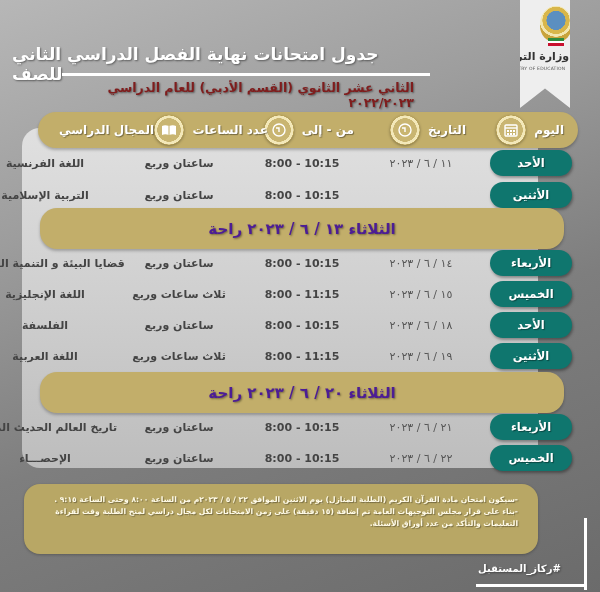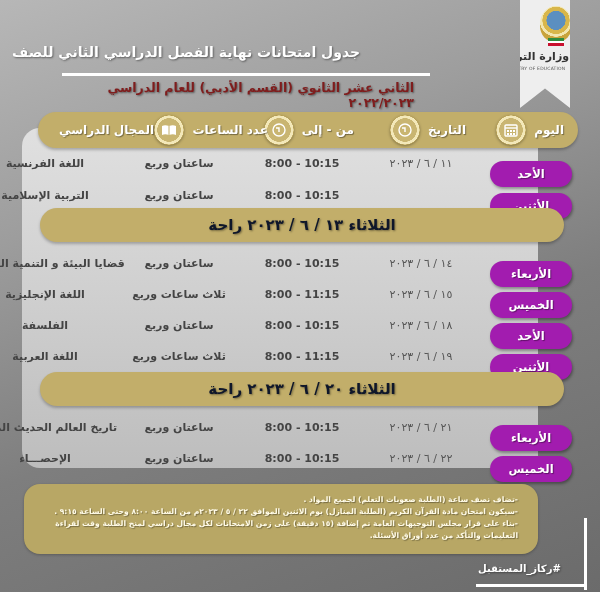--- a/index.html
+++ b/index.html
@@ -26,21 +26,21 @@
     position: absolute; left: 28px; top: 38px; width: 16px; height: 8px;
     background: linear-gradient(#2e8b3d 0 33%, #ffffff 33% 66%, #c8102e 66%);
     clip-path: polygon(0 0, 100% 0, 100% 100%, 0 100%);
   }
   .logo-ar { position: absolute; top: 50px; width: 70px; text-align: center; font-size: 11px; font-weight: bold; color: #333; }
   .logo-en { position: absolute; top: 66px; width: 70px; text-align: center; font-size: 4.5px; color: #555; letter-spacing: .2px; direction: ltr; }
 
   .title {
     position: absolute; right: 168px; top: 44px; width: 420px; text-align: left;
     direction: rtl;
-    font-size: 14px; font-weight: bold; color: #ffffff;
+    font-size: 17px; font-weight: bold; color: #ffffff;
     text-shadow: 1px 1px 2px rgba(0,0,0,.45);
   }
   .title-line {
     position: absolute; left: 62px; top: 73px; width: 368px; height: 3px; background: #ffffff;
   }
   .subtitle {
     position: absolute; left: 74px; top: 80px; width: 340px; 
     font-size: 12.5px; font-weight: bold; color: #7f1d1d;
     text-shadow: 1px 1px 2px rgba(0,0,0,.45);
   }
@@ -61,40 +61,40 @@
   .hicon {
     width: 30px; height: 30px; border-radius: 50%;
     background: radial-gradient(circle, #c9b571 0 55%, #f3e8b9 56% 68%, #b39b4e 69%);
     display: flex; align-items: center; justify-content: center;
     box-shadow: 0 1px 3px rgba(0,0,0,.35);
   }
   .hicon svg { width: 16px; height: 16px; }
 
   .row { position: absolute; left: 22px; width: 550px; height: 26px; }
   .day-pill {
-    position: absolute; right: 0; top: 11px; width: 82px; height: 26px;
-    background: #a21caf; border-radius: 13px;
+    position: absolute; right: 0; top: 0; width: 82px; height: 26px;
+    background: #0f766e; border-radius: 13px;
     box-shadow: 1px 2px 3px rgba(0,0,0,.35);
     color: #fff; font-size: 11.5px; font-weight: bold;
     display: flex; align-items: center; justify-content: center;
     text-shadow: 1px 1px 1px rgba(0,0,0,.4);
   }
   .cell { position: absolute; top: 0; height: 26px; display: flex; align-items: center; justify-content: center;
     font-size: 11px; font-weight: bold; color: #444; white-space: nowrap; }
   .c-date { right: 106px; width: 90px; color: #555; font-weight: normal; letter-spacing: .5px; }
   .c-time { right: 220px; width: 100px; direction: ltr; }
   .c-hours { right: 338px; width: 110px; }
   .c-subject { right: 452px; width: 150px; }
 
   .rest-bar {
-    position: absolute; left: 40px; width: 524px; height: 34px;
+    position: absolute; left: 40px; width: 524px; height: 41px;
     background: #c2ae6a; border-radius: 17px;
     box-shadow: 0 2px 3px rgba(0,0,0,.25);
     display: flex; align-items: center; justify-content: center;
-    color: #0f172a; font-size: 15px; font-weight: bold;
+    color: #4c1d95; font-size: 15px; font-weight: bold;
     text-shadow: 1px 1px 2px rgba(0,0,0,.4);
   }
 
   .notes {
     position: absolute; left: 24px; top: 484px; width: 514px; height: 70px;
     background: #b8a765; border-radius: 16px;
     box-shadow: 0 1px 3px rgba(0,0,0,.25);
     padding: 10px 20px 0 10px;
   }
   .note { font-size: 7.6px; font-weight: bold; color: #fffbe8; line-height: 12px; text-align: right;
@@ -227,20 +227,19 @@
 </div>
 <div class="row" style="top:445px;">
   <div class="day-pill">الخميس</div>
   <div class="cell c-date">٢٢ / ٦ / ٢٠٢٣</div>
   <div class="cell c-time">8:00 - 10:15</div>
   <div class="cell c-hours">ساعتان وربع</div>
   <div class="cell c-subject">الإحصـــاء</div>
 </div>
 
 <div class="notes">
-  <div class="note">-تضاف نصف ساعة (الطلبة صعوبات التعلم) لجميع المواد .</div>
   <div class="note">-سيكون امتحان مادة القرآن الكريم (الطلبة المنازل) يوم الاثنين الموافق ٢٢ / ٥ / ٢٠٢٣م من الساعة ٨:٠٠ وحتى الساعة ٩:١٥ .</div>
   <div class="note">-بناء على قرار مجلس التوجيهات العامة تم إضافة (١٥ دقيقة) على زمن الامتحانات لكل مجال دراسي لمنح الطلبة وقت لقراءة التعليمات والتأكد من عدد أوراق الأسئلة.</div>
 </div>
 
 <div class="hashtag">#ركاز_المستقبل</div>
 <div class="frame-v"></div>
 <div class="frame-h"></div>
 
 </body></html>

